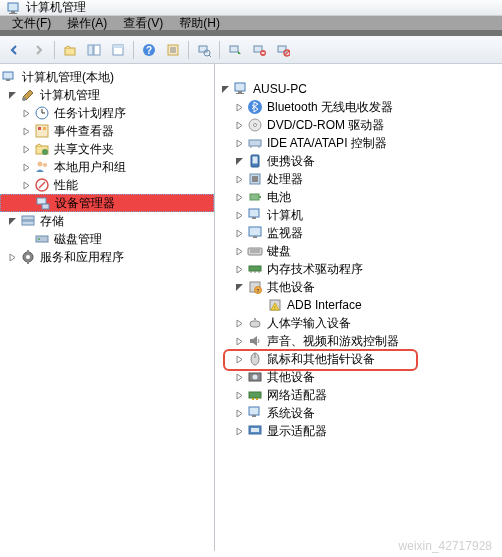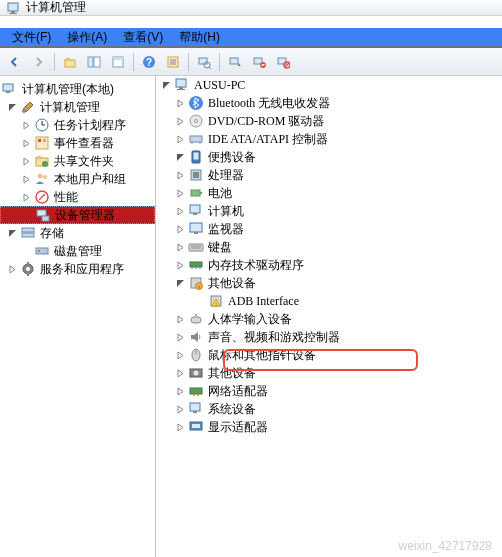--- a/index.html
+++ b/index.html
@@ -1,29 +1,29 @@
 <!DOCTYPE html>
 <html><head>
 <meta charset="utf-8">
 <style>
 * { box-sizing: border-box; margin: 0; padding: 0; }
 body { font-family: "Microsoft YaHei", "Segoe UI", Tahoma, sans-serif; font-size: 12px; background: #fff; width: 502px; height: 557px; overflow: hidden; position: relative; }
 .title-bar { height: 16px; background: linear-gradient(#fdfdfd,#e8ecf0); border-bottom: 1px solid #d0d0d0; display: flex; align-items: center; padding: 0 6px; }
 .title-bar .icon { width: 16px; height: 16px; margin-right: 4px; }
-.menu-bar { height: 20px; background: #3b82f6; border-bottom: 2px solid #737373; display: flex; align-items: center; padding: 0 4px; margin-top: 12px; }
+.menu-bar { height: 20px; background: #a3a3a3; border-bottom: 6px solid #737373; display: flex; align-items: center; padding: 0 4px; }
 .menu-bar .item { padding: 0 8px; cursor: default; }
 .toolbar { height: 28px; background: linear-gradient(#f7f9fc,#e6ebf1); border-bottom: 1px solid #c7cdd4; display: flex; align-items: center; padding: 0 4px; gap: 2px; }
 .tb-btn { width: 22px; height: 22px; display: flex; align-items: center; justify-content: center; border: 1px solid transparent; border-radius: 2px; cursor: default; }
 .tb-sep { width: 1px; height: 18px; background: #c0c6cc; margin: 0 2px; }
 .content { display: flex; height: calc(557px - 22px - 20px - 28px); }
-.left-pane { width: 156px; border-right: 1px solid #c0c6cc; overflow: auto; padding-top: 4px; }
-.right-pane { flex: 1; overflow: auto; padding-top: 0; font-family: Liberation Serif, serif; }
+.left-pane { width: 215px; border-right: 1px solid #c0c6cc; overflow: auto; padding-top: 4px; }
+.right-pane { flex: 1; overflow: auto; padding-top: 16px; }
 .tree { list-style: none; }
 .tree .node { display: flex; align-items: center; height: 18px; padding-right: 4px; white-space: nowrap; cursor: default; }
-.tree .node.selected { background: #b91c1c; border: 1px dotted #7da2ce; }
+.tree .node.selected { background: #ef4444; border: 1px dotted #7da2ce; }
 .exp { width: 12px; height: 12px; display: flex; align-items: center; justify-content: center; margin-right: 2px; }
 .exp svg { width: 9px; height: 9px; }
 .node-icon { width: 16px; height: 16px; margin-right: 4px; flex-shrink: 0; }
 .indent { display: inline-block; }
 .highlight-box { position: absolute; border: 2px solid #e74c3c; border-radius: 6px; pointer-events: none; }
 .watermark { position: absolute; bottom: 4px; right: 10px; color: #d0d0d0; font-size: 12px; font-family: Arial; letter-spacing: 0; }
 </style>
 </head>
 <body>
 

